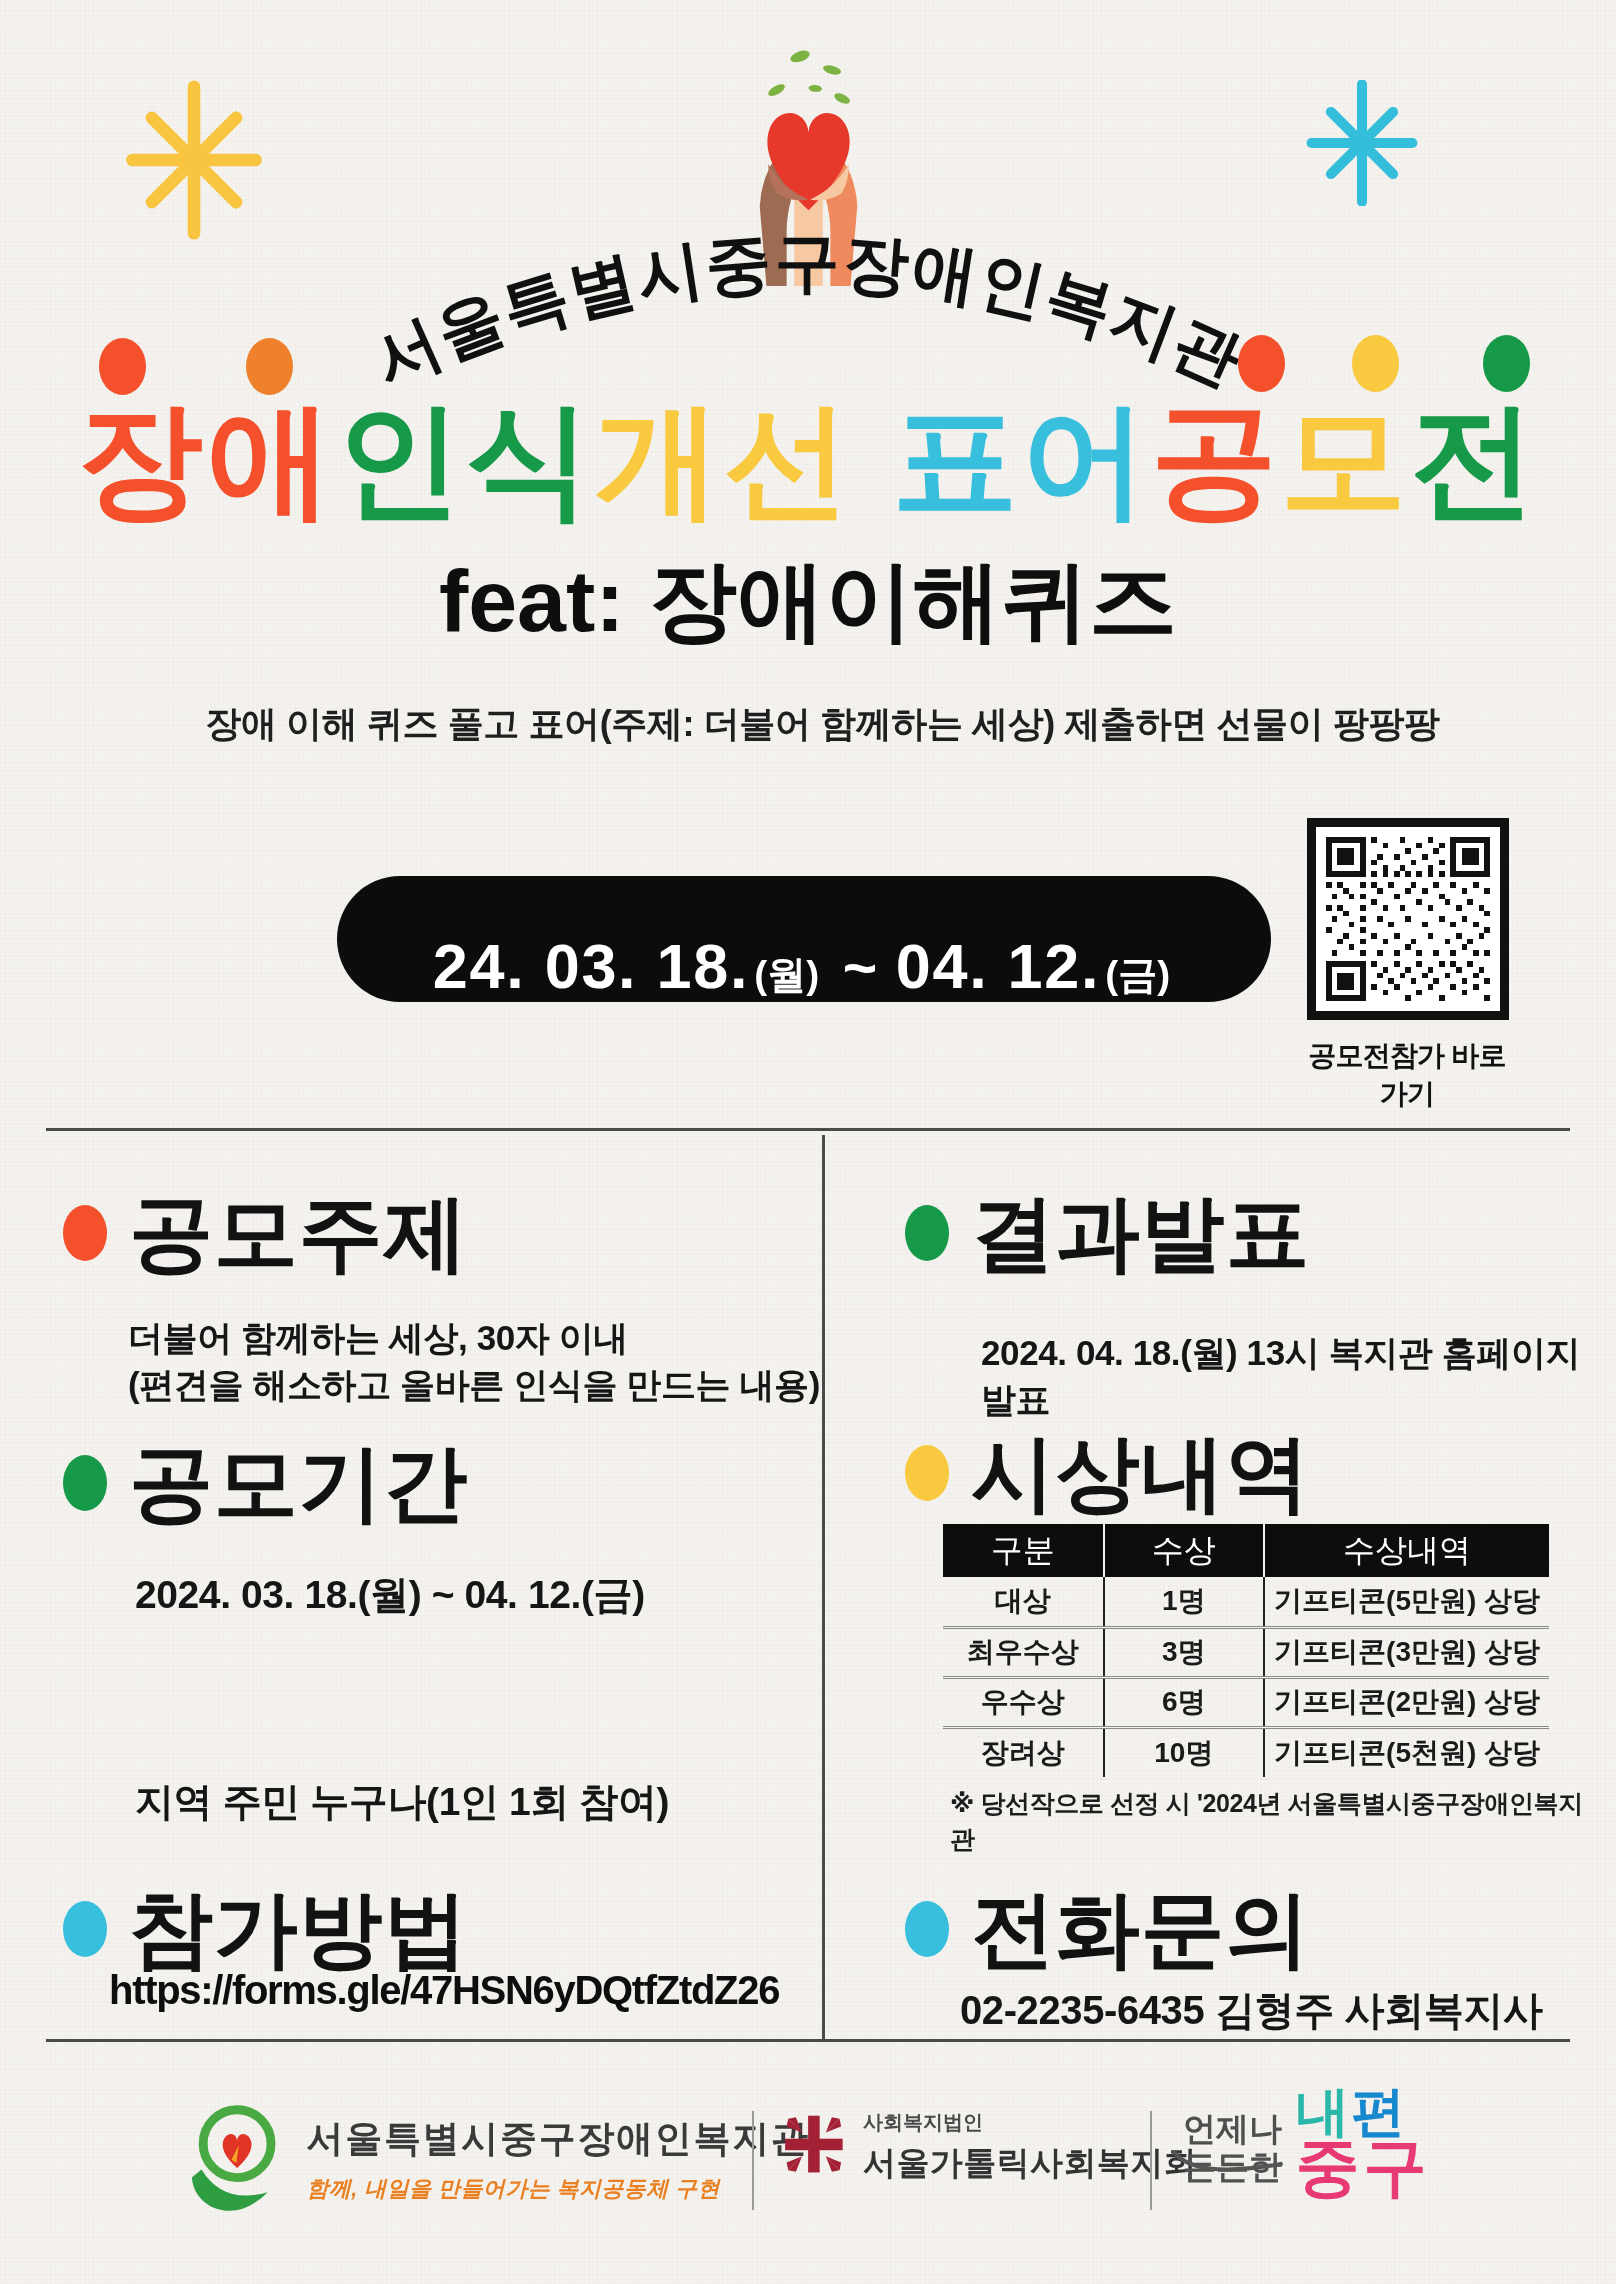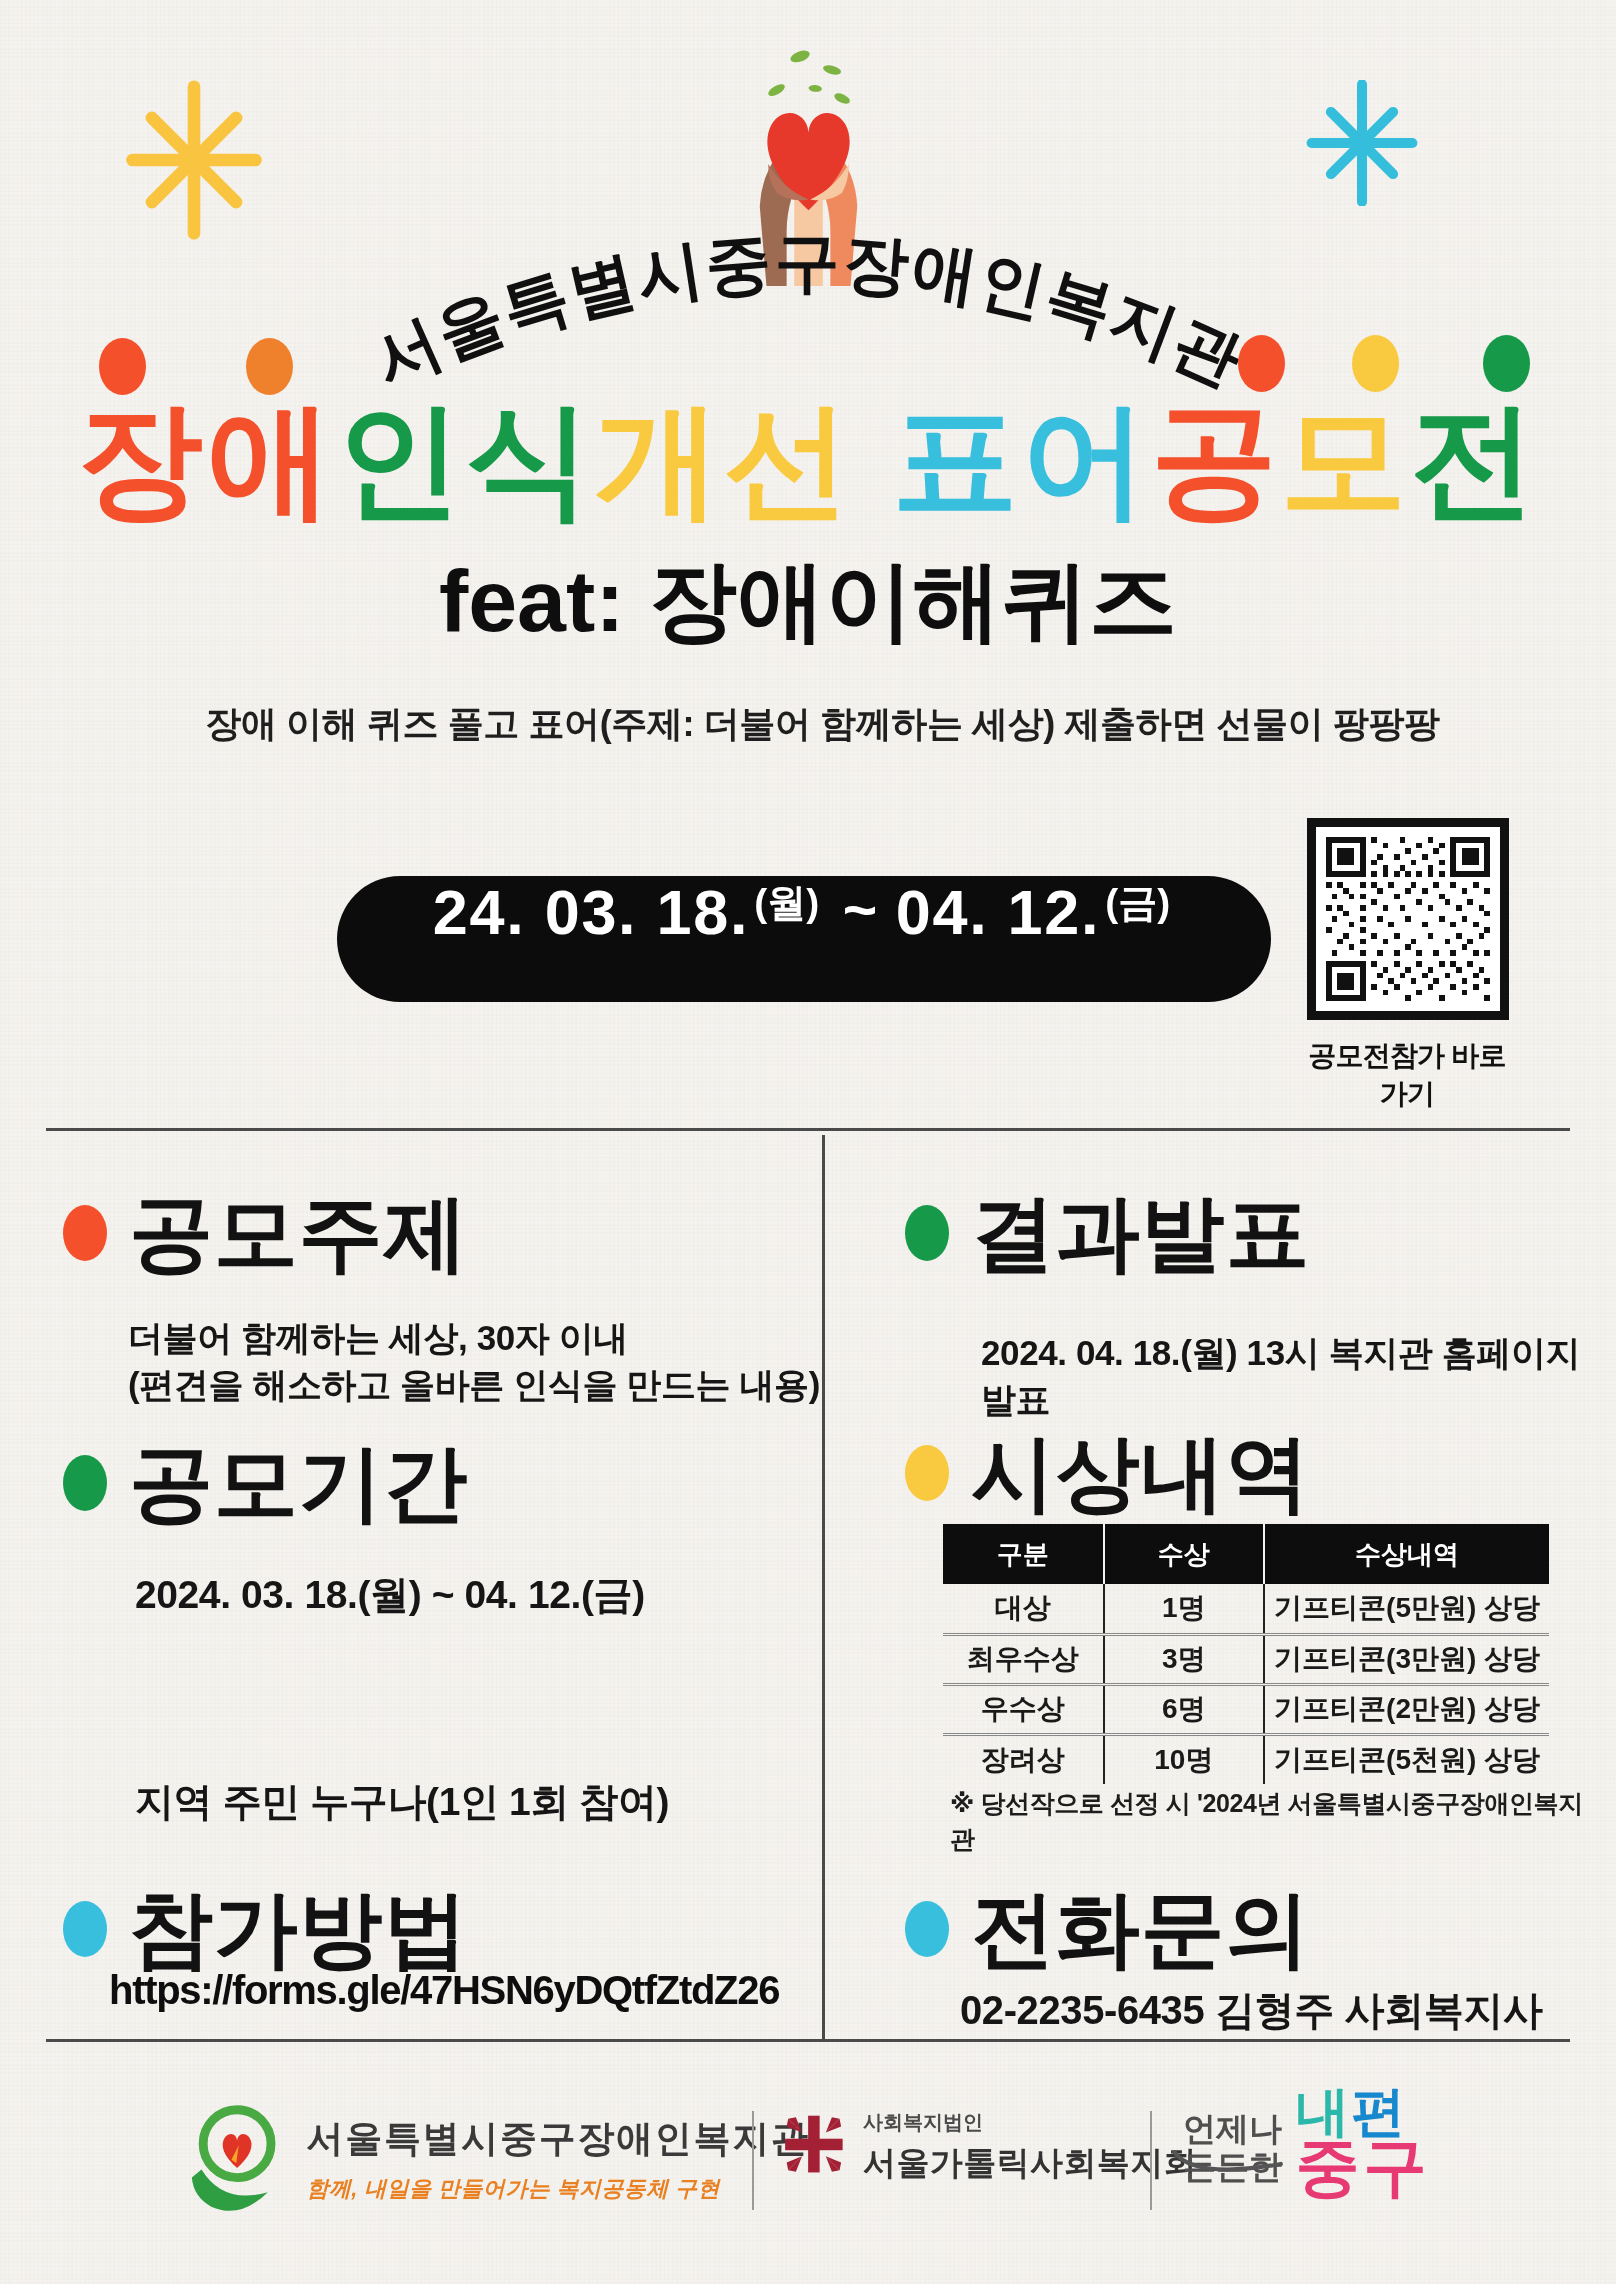--- a/index.html
+++ b/index.html
@@ -25,21 +25,21 @@
   
   .arch-text{font-weight:900;font-size:78px;fill:#101010;letter-spacing:2px;}
   
   .main-title{font-size:126px;font-weight:900;letter-spacing:3.4px;line-height:1;white-space:nowrap;}
   .c-red{color:var(--red);} .c-green{color:var(--green);} .c-yellow{color:var(--yellow);} .c-cyan{color:var(--cyan);}
   .feat{font-size:88px;font-weight:900;color:#0e0e0e;line-height:1;}
   .tagline{font-size:36px;font-weight:600;color:#1f1f1f;letter-spacing:-0.4px;}
   
   .pill{
     left:337px;top:876px;width:934px;height:126px;border-radius:67px;background:#0c0c0c;
-    display:flex;align-items:flex-start;justify-content:center;color:#fff;white-space:nowrap;
+    display:flex;align-items:flex-end;justify-content:center;color:#fff;white-space:nowrap;
   }
   .pill .big{font-size:63px;font-weight:800;letter-spacing:1.7px;}
   .pill .small{font-size:39px;font-weight:700;margin:0 5px;}
   .pill .tilde{font-size:59px;font-weight:800;margin:0 18.5px;}
   
   .qr-frame{left:1307px;top:818px;width:202px;height:202px;background:#fff;border:9.3px solid #111;padding:10px;}
   .qr-frame svg{width:100%;height:100%;display:block;}
   .qr-caption{left:1296px;top:1037px;width:222px;text-align:center;font-size:28px;font-weight:800;letter-spacing:-0.8px;color:#111;}
   
   .hline{left:46px;width:1524px;height:2.5px;background:var(--line);}
@@ -47,21 +47,21 @@
   
   .sec-head{display:flex;align-items:center;gap:22px;}
   .bullet{width:44px;height:56px;border-radius:50%;flex:0 0 auto;}
   .sec-title{font-size:84px;font-weight:900;letter-spacing:0.8px;color:#121212;line-height:1;}
   .body-sm{font-size:35px;font-weight:700;line-height:1.34;color:#161616;letter-spacing:-0.4px;}
   .body-md{font-size:39px;font-weight:700;color:#161616;letter-spacing:-0.4px;}
   .body-url{font-size:40px;font-weight:800;color:#0e0e0e;letter-spacing:-1.3px;}
   
   .awards{left:943px;top:1524px;width:606px;border-collapse:collapse;}
   .awards th{
-    background:#0d0d0d;color:#fff;font-size:26px;font-weight:700;height:60px;
+    background:#0d0d0d;color:#fff;font-size:32px;font-weight:400;height:53px;
     border-right:2.5px solid var(--paper);
   }
   .awards th:last-child{border-right:none;}
   .awards td{
     font-size:28px;font-weight:600;color:#1a1a1a;height:50px;text-align:center;
     border-right:2.5px solid #222;
   }
   .awards td:last-child{border-right:none;}
   .awards tbody tr + tr td{border-top:3.4px double #8a8a8a;}
   .note{font-size:25px;font-weight:600;color:#1d1d1d;line-height:1.42;letter-spacing:-0.4px;}

